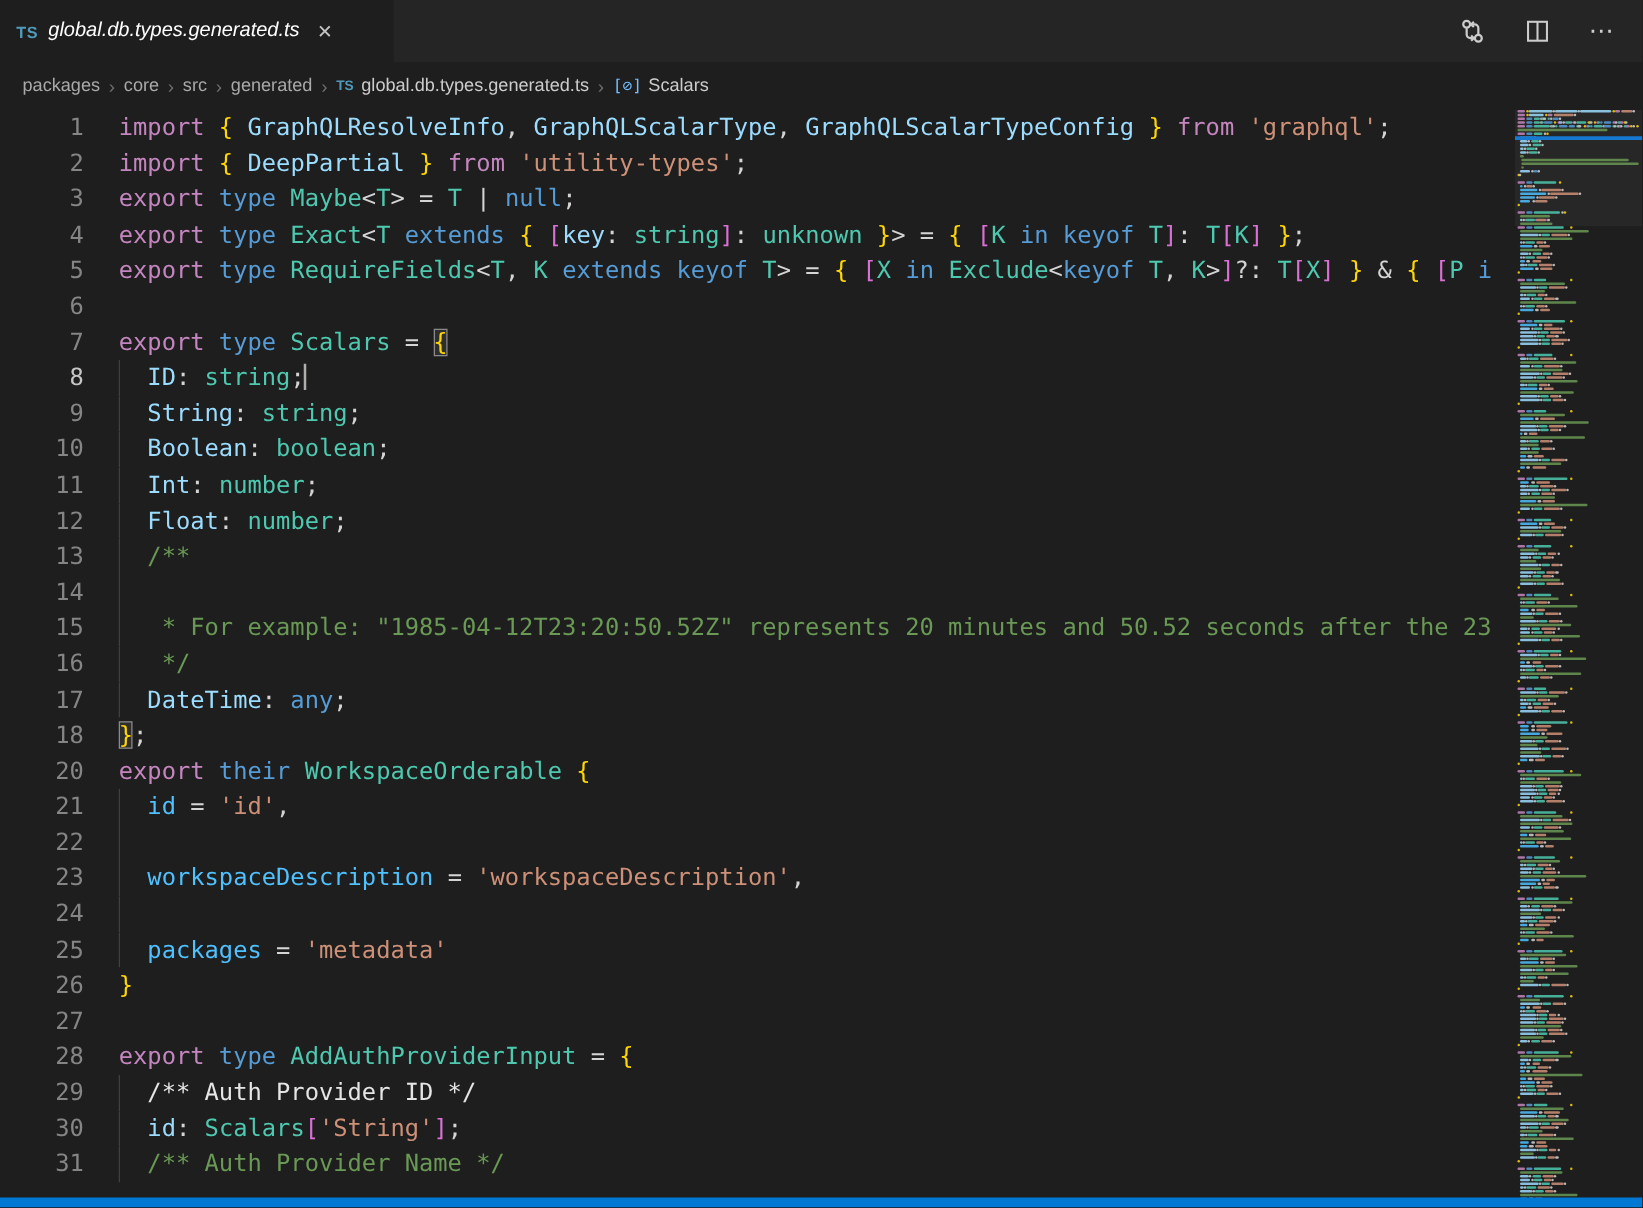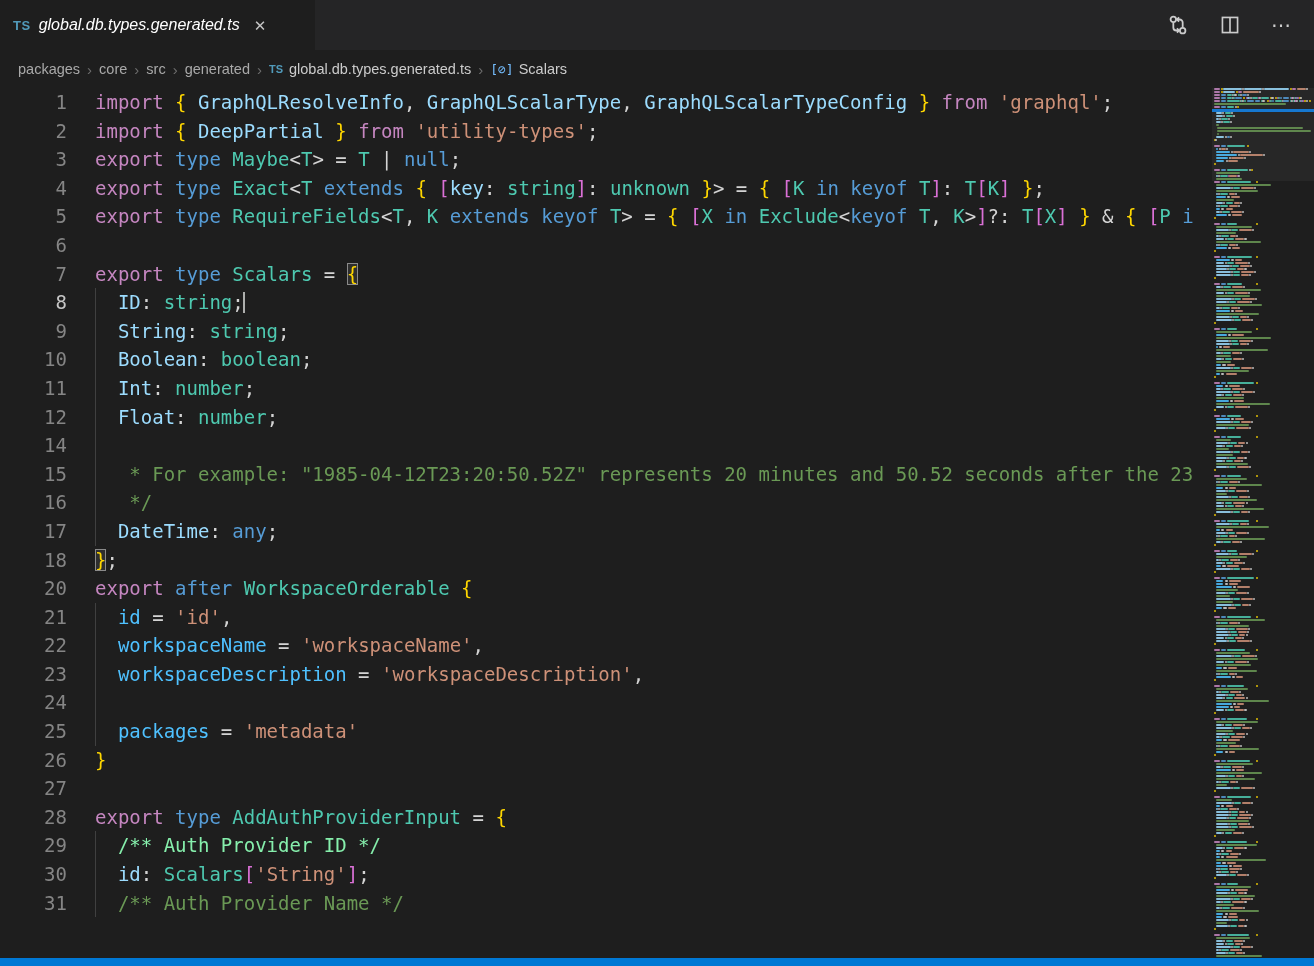--- a/index.html
+++ b/index.html
@@ -144,20 +144,25 @@
         <span class="ln">11</span>
         <div class="guide"></div>
         <span class="code"><span style="color: rgb(212, 212, 212);">  </span><span style="color: rgb(156, 220, 254);">Int</span><span style="color: rgb(212, 212, 212);">: </span><span style="color: rgb(78, 201, 176);">number</span><span style="color: rgb(212, 212, 212);">;</span></span>
       </div>
       <div class="row">
         <span class="ln">12</span>
         <div class="guide"></div>
         <span class="code"><span style="color: rgb(212, 212, 212);">  </span><span style="color: rgb(156, 220, 254);">Float</span><span style="color: rgb(212, 212, 212);">: </span><span style="color: rgb(78, 201, 176);">number</span><span style="color: rgb(212, 212, 212);">;</span></span>
       </div>
       <div class="row">
+        <span class="ln">13</span>
+        <div class="guide"></div>
+        <span class="code"><span style="color: rgb(106, 153, 85);">  /**</span></span>
+      </div>
+      <div class="row">
         <span class="ln">14</span>
         <div class="guide"></div>
       </div>
       <div class="row">
         <span class="ln">15</span>
         <div class="guide"></div>
         <span class="code"><span style="color: rgb(106, 153, 85);">   * For example: "1985-04-12T23:20:50.52Z" represents 20 minutes and 50.52 seconds after the 23</span></span>
       </div>
       <div class="row">
         <span class="ln">16</span>
@@ -168,31 +173,30 @@
         <span class="ln">17</span>
         <div class="guide"></div>
         <span class="code"><span style="color: rgb(212, 212, 212);">  </span><span style="color: rgb(156, 220, 254);">DateTime</span><span style="color: rgb(212, 212, 212);">: </span><span style="color: rgb(86, 156, 214);">any</span><span style="color: rgb(212, 212, 212);">;</span></span>
       </div>
       <div class="row">
         <span class="ln">18</span>
         <span class="code"><span class="bm" style="color: rgb(255, 215, 0);">}</span><span style="color: rgb(212, 212, 212);">;</span></span>
       </div>
       <div class="row">
         <span class="ln">20</span>
-        <span class="code"><span style="color: rgb(197, 134, 192);">export </span><span style="color: rgb(86, 156, 214);">after </span><span style="color: rgb(78, 201, 176);">WorkspaceOrderable</span><span style="color: rgb(212, 212, 212);"> </span><span style="color: rgb(255, 215, 0);">{</span></span>
+        <span class="code"><span style="color: rgb(197, 134, 192);">export </span><span style="color: rgb(86, 156, 214);">their </span><span style="color: rgb(78, 201, 176);">WorkspaceOrderable</span><span style="color: rgb(212, 212, 212);"> </span><span style="color: rgb(255, 215, 0);">{</span></span>
       </div>
       <div class="row">
         <span class="ln">21</span>
         <div class="guide"></div>
         <span class="code"><span style="color: rgb(212, 212, 212);">  </span><span style="color: rgb(79, 193, 255);">id</span><span style="color: rgb(212, 212, 212);"> = </span><span style="color: rgb(206, 145, 120);">'id'</span><span style="color: rgb(212, 212, 212);">,</span></span>
       </div>
       <div class="row">
         <span class="ln">22</span>
         <div class="guide"></div>
-        <span class="code"><span style="color: rgb(212, 212, 212);">  </span><span style="color: rgb(79, 193, 255);">workspaceName</span><span style="color: rgb(212, 212, 212);"> = </span><span style="color: rgb(206, 145, 120);">'workspaceName'</span><span style="color: rgb(212, 212, 212);">,</span></span>
       </div>
       <div class="row">
         <span class="ln">23</span>
         <div class="guide"></div>
         <span class="code"><span style="color: rgb(212, 212, 212);">  </span><span style="color: rgb(79, 193, 255);">workspaceDescription</span><span style="color: rgb(212, 212, 212);"> = </span><span style="color: rgb(206, 145, 120);">'workspaceDescription'</span><span style="color: rgb(212, 212, 212);">,</span></span>
       </div>
       <div class="row">
         <span class="ln">24</span>
         <div class="guide"></div>
       </div>
@@ -209,21 +213,21 @@
         <span class="ln">27</span>
         <span class="code"></span>
       </div>
       <div class="row">
         <span class="ln">28</span>
         <span class="code"><span style="color: rgb(197, 134, 192);">export </span><span style="color: rgb(86, 156, 214);">type </span><span style="color: rgb(78, 201, 176);">AddAuthProviderInput</span><span style="color: rgb(212, 212, 212);"> = </span><span style="color: rgb(255, 215, 0);">{</span></span>
       </div>
       <div class="row">
         <span class="ln">29</span>
         <div class="guide"></div>
-        <span class="code"><span style="color: #86efac;">  /** Auth Provider ID */</span></span>
+        <span class="code"><span style="color: #e5e5e5;">  /** Auth Provider ID */</span></span>
       </div>
       <div class="row">
         <span class="ln">30</span>
         <div class="guide"></div>
         <span class="code"><span style="color: rgb(212, 212, 212);">  </span><span style="color: rgb(156, 220, 254);">id</span><span style="color: rgb(212, 212, 212);">: </span><span style="color: rgb(78, 201, 176);">Scalars</span><span style="color: rgb(218, 112, 214);">[</span><span style="color: rgb(206, 145, 120);">'String'</span><span style="color: rgb(218, 112, 214);">]</span><span style="color: rgb(212, 212, 212);">;</span></span>
       </div>
       <div class="row">
         <span class="ln">31</span>
         <div class="guide"></div>
         <span class="code"><span style="color: rgb(106, 153, 85);">  /** Auth Provider Name */</span></span>

